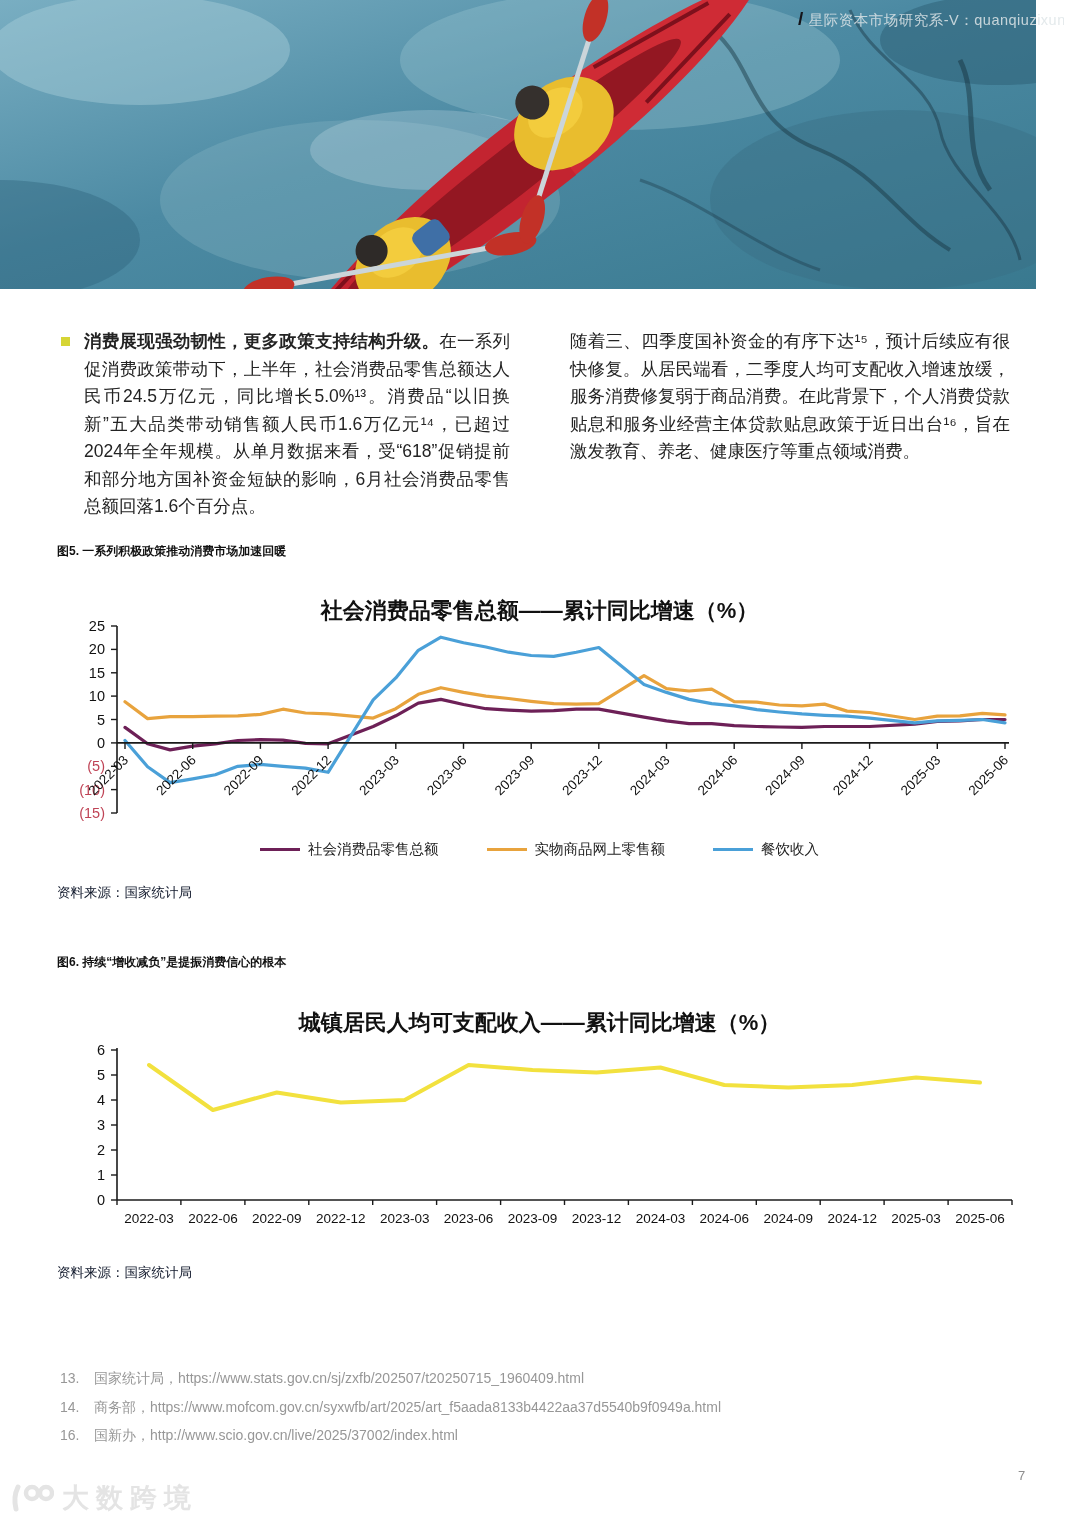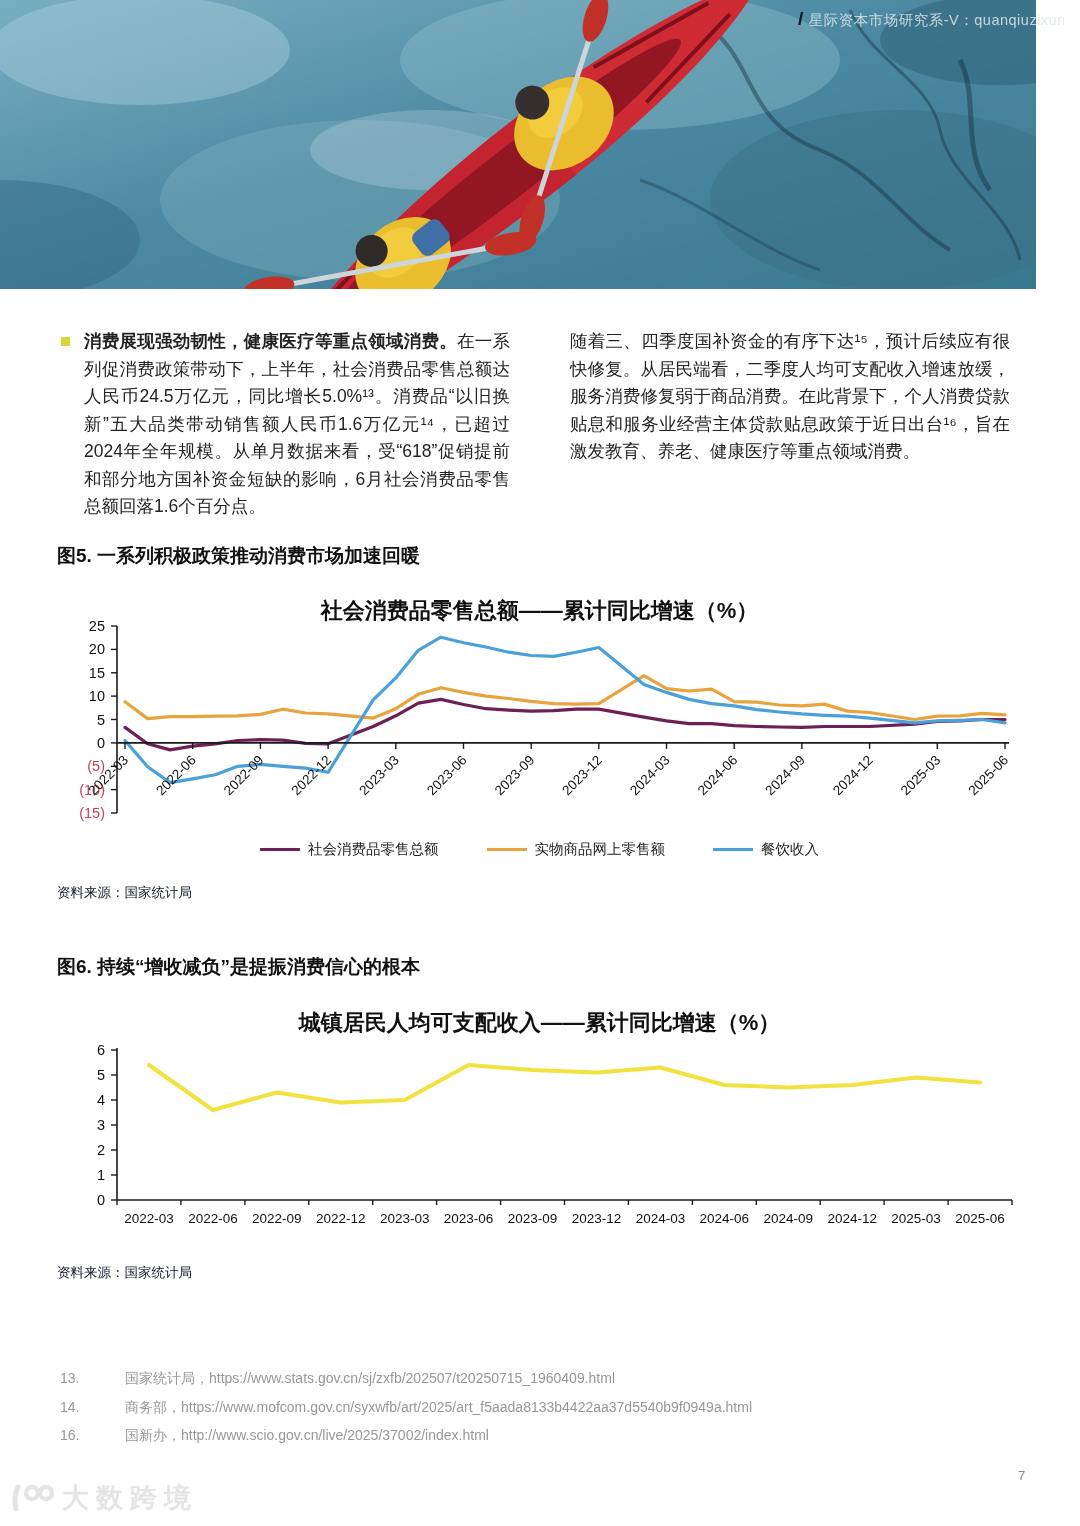--- a/index.html
+++ b/index.html
@@ -12,21 +12,21 @@
   .wm-top{position:absolute;top:8px;left:798px;width:278px;font-size:14.5px;
           color:rgba(222,229,232,.85);letter-spacing:.5px;white-space:nowrap;}
   .wm-top .slash{color:#15151a;font-weight:bold;font-size:19px;margin-right:5px;}
 
   .bullet{position:absolute;left:61px;top:337px;width:9px;height:9px;background:#d6d535;}
   .col{position:absolute;top:328px;font-size:17.5px;line-height:27.5px;text-align:justify;color:#232323;}
   .col-left{left:84px;width:426px;}
   .col-right{left:570px;width:440px;}
   .lead{font-weight:bold;}
 
-  .fig-heading{position:absolute;left:57px;font-size:19px;font-weight:bold;color:#111;}
+  .fig-heading{position:absolute;left:57px;font-size:12px;font-weight:bold;color:#111;}
   .fh5{top:543px;}
   .fh6{top:954px;}
 
   .chart-title{position:absolute;left:57px;width:965px;text-align:center;
                font-size:22px;font-weight:bold;color:#111;}
   .ct1{top:596px;}
   .ct2{top:1008px;}
 
   .chart-svg{position:absolute;left:57px;}
   #chart1{top:620px;width:965px;height:225px;}
@@ -37,21 +37,21 @@
           justify-content:center;gap:48px;}
   .legend-item{display:flex;align-items:center;gap:8px;font-size:14.5px;color:#222;}
   .sw{display:inline-block;width:40px;height:3px;}
 
   .source{position:absolute;left:57px;font-size:13.5px;color:#0f172a;}
   .src1{top:884px;}
   .src2{top:1264px;}
 
   .footnotes{position:absolute;left:60px;top:1364px;width:960px;font-size:14px;
              color:#979797;line-height:28.5px;}
-  .fn-row{display:flex;gap:31px;}
+  .fn-row{display:flex;}
   .fn-num{width:34px;flex:0 0 34px;}
 
   .page-num{position:absolute;top:1468px;left:1018px;font-size:13px;color:#8d8d8d;}
 
   .wm-bottom{position:absolute;left:10px;top:1480px;display:flex;align-items:center;
              gap:8px;color:#e4e4e4;font-weight:bold;font-size:27px;letter-spacing:7px;justify-content:flex-end;}
 </style>
 </head>
 <body>
 
@@ -102,21 +102,21 @@
       </g>
     </svg>
   </div>
 
   <div class="wm-top">
     <span class="slash">/</span><span>星际资本市场研究系-V：quanqiuzixun8</span>
   </div>
 
   <div class="bullet"></div>
   <div class="col col-left">
-    <span class="lead">消费展现强劲韧性，健康医疗等重点领域消费。</span><span>在一系列促消费政策带动下，上半年，社会消费品零售总额达人民币24.5万亿元，同比增长5.0%¹³。消费品“以旧换新”五大品类带动销售额人民币1.6万亿元¹⁴，已超过2024年全年规模。从单月数据来看，受“618”促销提前和部分地方国补资金短缺的影响，6月社会消费品零售总额回落1.6个百分点。</span>
+    <span class="lead">消费展现强劲韧性，更多政策支持结构升级。</span><span>在一系列促消费政策带动下，上半年，社会消费品零售总额达人民币24.5万亿元，同比增长5.0%¹³。消费品“以旧换新”五大品类带动销售额人民币1.6万亿元¹⁴，已超过2024年全年规模。从单月数据来看，受“618”促销提前和部分地方国补资金短缺的影响，6月社会消费品零售总额回落1.6个百分点。</span>
   </div>
   <div class="col col-right">随着三、四季度国补资金的有序下达¹⁵，预计后续应有很快修复。从居民端看，二季度人均可支配收入增速放缓，服务消费修复弱于商品消费。在此背景下，个人消费贷款贴息和服务业经营主体贷款贴息政策于近日出台¹⁶，旨在激发教育、养老、健康医疗等重点领域消费。</div>
 
   <div class="fig-heading fh5">图5. 一系列积极政策推动消费市场加速回暖</div>
   <div class="chart-title ct1">社会消费品零售总额——累计同比增速（%）</div>
   <svg id="chart1" class="chart-svg" viewBox="0 0 965 225">
       <polyline points="68.0,107.4 90.6,123.8 113.1,129.9 135.7,126.1 158.3,123.8 180.8,120.5 203.4,119.6 225.9,120.1 248.5,123.3 271.1,123.8 316.2,106.5 338.8,95.8 361.3,83.1 383.9,79.4 406.5,84.5 429.0,88.7 451.6,90.1 474.2,91.1 496.7,90.6 519.3,89.2 541.8,89.2 587.0,97.2 609.5,100.9 632.1,103.7 654.7,103.7 677.2,105.6 699.8,106.5 722.4,107.0 744.9,107.4 767.5,106.5 790.1,106.5 812.6,106.5 857.7,104.2 880.3,101.4 902.9,100.9 925.4,99.5 948.0,99.5" fill="none" stroke="#6d2057" stroke-width="3.2" stroke-linejoin="round" stroke-linecap="round"></polyline>
       <polyline points="68.0,81.7 90.6,98.6 113.1,96.7 135.7,96.7 158.3,96.2 180.8,95.8 203.4,94.4 225.9,89.2 248.5,93.0 271.1,93.9 316.2,98.1 338.8,88.7 361.3,74.3 383.9,67.7 406.5,72.4 429.0,76.1 451.6,78.5 474.2,81.3 496.7,83.6 519.3,84.1 541.8,83.6 587.0,55.6 609.5,68.6 632.1,71.0 654.7,69.1 677.2,81.7 699.8,82.2 722.4,85.0 744.9,85.9 767.5,84.1 790.1,91.1 812.6,92.5 857.7,99.5 880.3,96.2 902.9,95.8 925.4,93.4 948.0,94.8" fill="none" stroke="#e8a33d" stroke-width="3.2" stroke-linejoin="round" stroke-linecap="round"></polyline>
       <polyline points="68.0,120.5 90.6,146.7 113.1,162.6 135.7,158.9 158.3,154.7 180.8,146.3 203.4,144.4 225.9,146.3 248.5,148.1 271.1,152.3 316.2,79.9 338.8,57.9 361.3,30.3 383.9,17.2 406.5,22.8 429.0,27.0 451.6,32.2 474.2,35.5 496.7,36.4 519.3,32.2 541.8,27.5 587.0,64.4 609.5,72.4 632.1,79.4 654.7,83.6 677.2,85.9 699.8,89.7 722.4,92.0 744.9,93.9 767.5,95.3 790.1,96.2 812.6,98.1 857.7,102.8 880.3,100.9 902.9,100.4 925.4,99.5 948.0,102.8" fill="none" stroke="#4aa0d8" stroke-width="3.2" stroke-linejoin="round" stroke-linecap="round"></polyline>
       <line x1="60" y1="6" x2="60" y2="193" stroke="#1a1a1a" stroke-width="1.6"></line>

